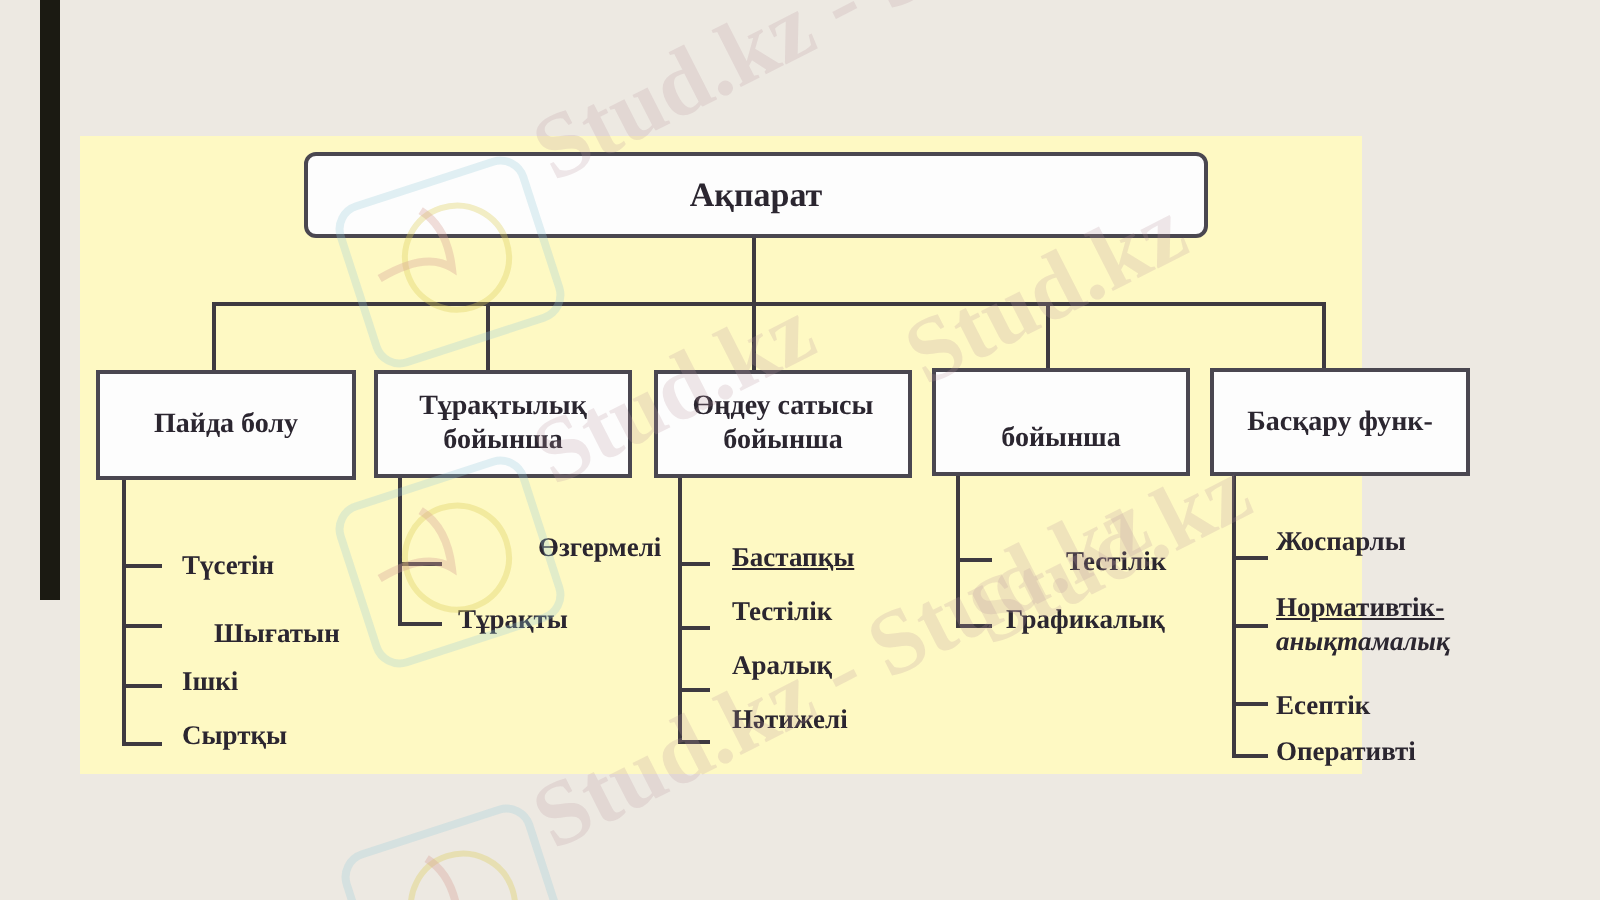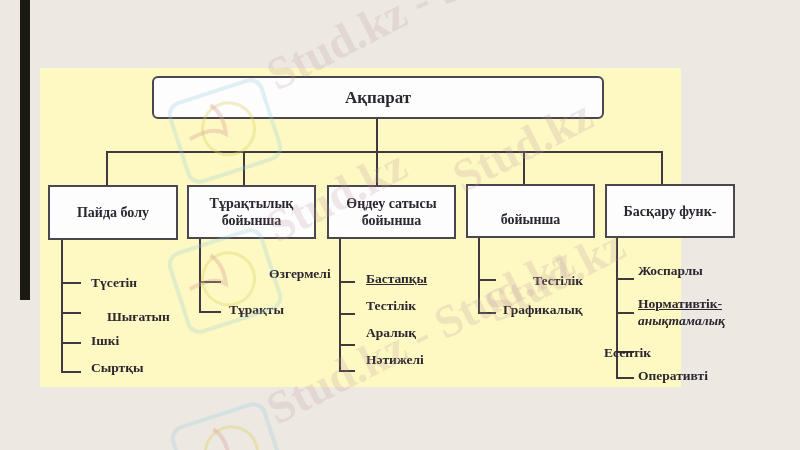--- a/index.html
+++ b/index.html
@@ -108,21 +108,21 @@
   <div class="leaf" style="left:463px; top:234px;">Графикалық</div>
 
   <div class="line" style="left:576px; top:170px; width:2px; height:141px;"></div>
   <div class="line" style="left:576px; top:210px; width:18px; height:2px;"></div>
   <div class="line" style="left:576px; top:244px; width:18px; height:2px;"></div>
   <div class="line" style="left:576px; top:283px; width:18px; height:2px;"></div>
   <div class="line" style="left:576px; top:309px; width:18px; height:2px;"></div>
   <div class="leaf" style="left:598px; top:195px;">Жоспарлы</div>
   <div class="leaf" style="left:598px; top:228px;text-decoration:underline;">Нормативтік-</div>
   <div class="leaf" style="left:598px; top:245px;font-style:italic;">анықтамалық</div>
-  <div class="leaf" style="left:564px; top:277px;">Есептік</div>
+  <div class="leaf" style="left:598px; top:277px;">Есептік</div>
   <div class="leaf" style="left:598px; top:300px;">Оперативті</div>
 </div>
 
 <div class="logo" style="left:175px; top:88px;">
   <svg width="80" height="70" viewBox="0 0 80 70">
     <circle cx="44" cy="36" r="26" fill="none" stroke="rgba(220,205,90,0.35)" stroke-width="3"></circle>
     <path d="M4 34 Q30 28 40 40 Q44 20 34 8" fill="none" stroke="rgba(215,160,150,0.35)" stroke-width="4"></path>
   </svg>
 </div>
 <div class="logo" style="left:175px; top:238px;">

